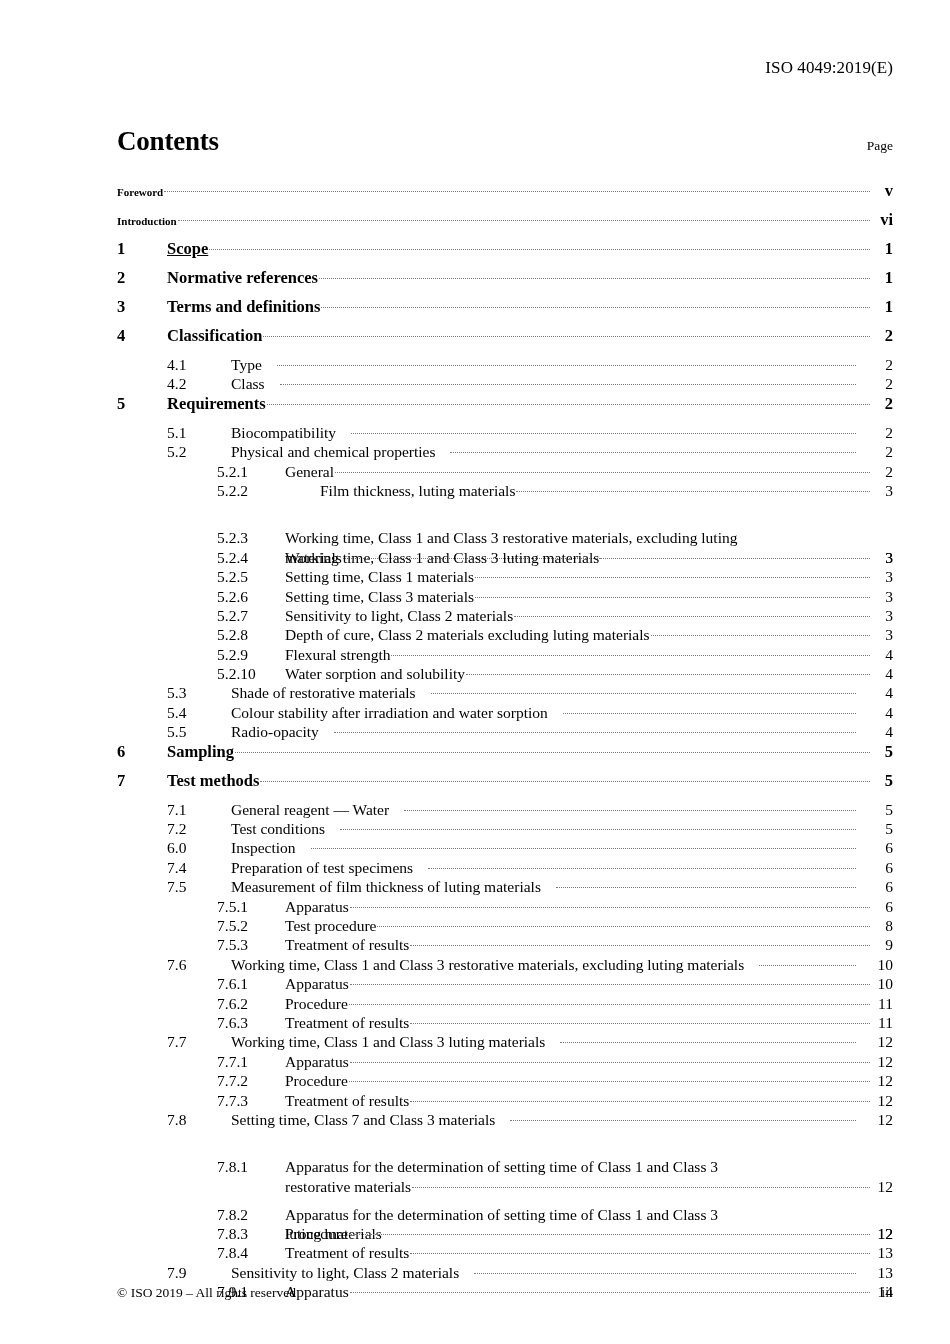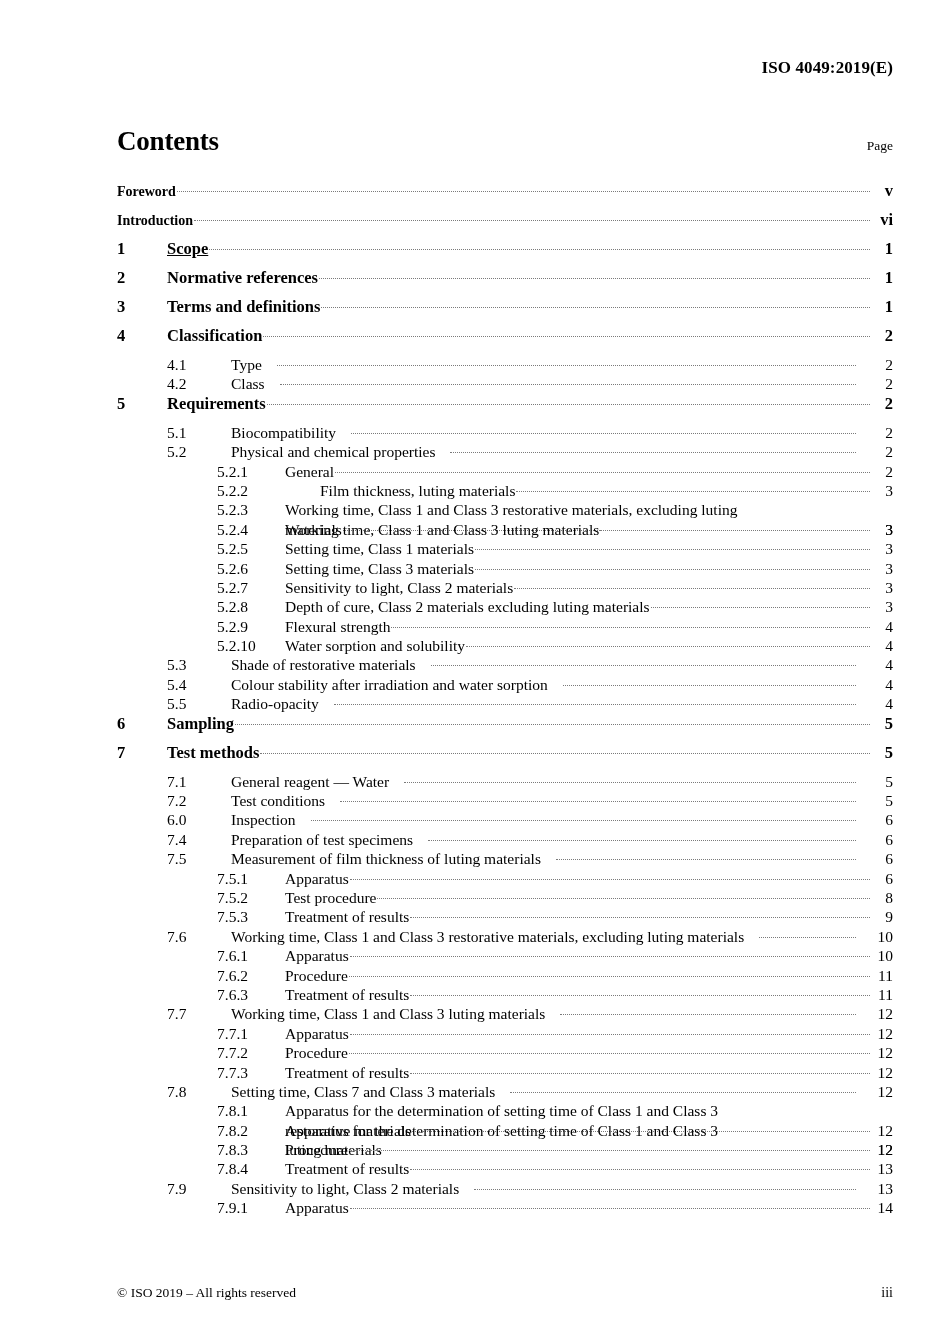--- a/index.html
+++ b/index.html
@@ -22,21 +22,21 @@
     width: 950px;
     height: 1344px;
   }
 
   
   .doc-header {
     position: absolute;
     top: 58px;
     right: 57px;
     font-size: 17px;
-    font-weight: bold;
+    font-weight: normal;
     letter-spacing: 0.1px;
     white-space: nowrap;
     margin-left: 35px;
   }
 
   
   .title-row {
     position: absolute;
     top: 126px;
     left: 117px;
@@ -88,21 +88,21 @@
     min-width: 0;
     position: relative;
   }
   .txt {
     display: inline;
   }
 
   
   .lvl0 .num   { width: 0px; }
   .lvl0 .txtwrap { padding-left: 0px; }
-  .lvl0 .txt   { font-weight: bold; font-size: 14px; }
+  .lvl0 .txt   { font-weight: bold; font-size: 11px; }
 
   .lvl1 .num   { width: 50px; font-weight: bold; font-size: 16.5px; }
   .lvl1 .txt   { font-weight: bold; font-size: 16.5px; }
 
   .lvl2 .num   { width: 50px; margin-left: 50px; font-size: 15.5px; }
   .lvl2 .txt   { font-size: 15.5px; }
 
   .lvl3 .num   { width: 68px; margin-left: 100px; font-size: 15.5px; }
   .lvl3 .txt   { font-size: 15.5px; }
 
@@ -128,21 +128,21 @@
   .multi {
     display: block;
     height: auto;
   }
   .multi .line1,
   .multi .line2 {
     display: flex;
     align-items: baseline;
     width: 100%;
   }
-  .multi .line1 { height: 19.4px; }
+  .multi .line1 { height: 19.4px; margin-top: 28px; }
   .multi .line2 { height: 19.4px; }
   .multi .cont-indent { flex: 0 0 auto; }
   .lvl3.multi .cont-indent { width: 168px; }
 
   
   .footer {
     position: absolute;
     left: 117px;
     right: 57px;
     top: 1285px;

